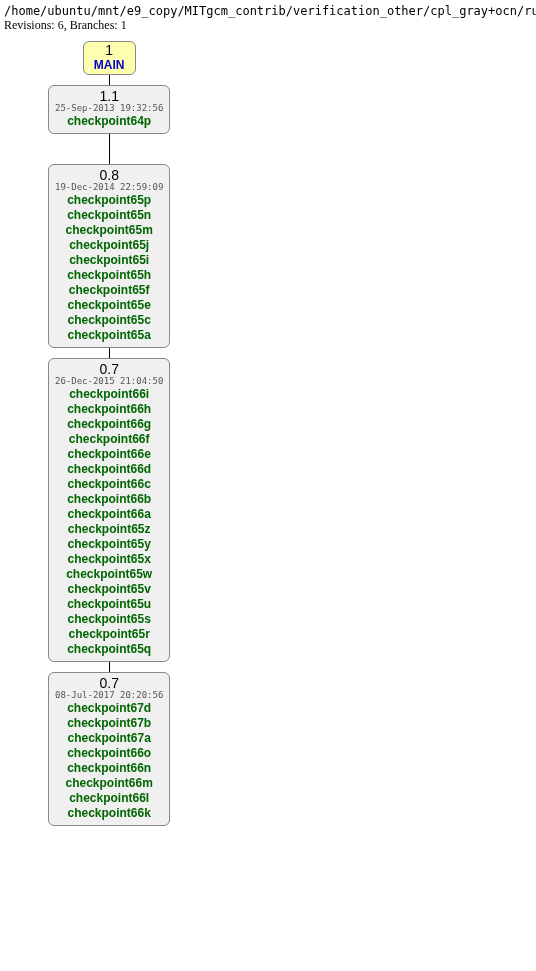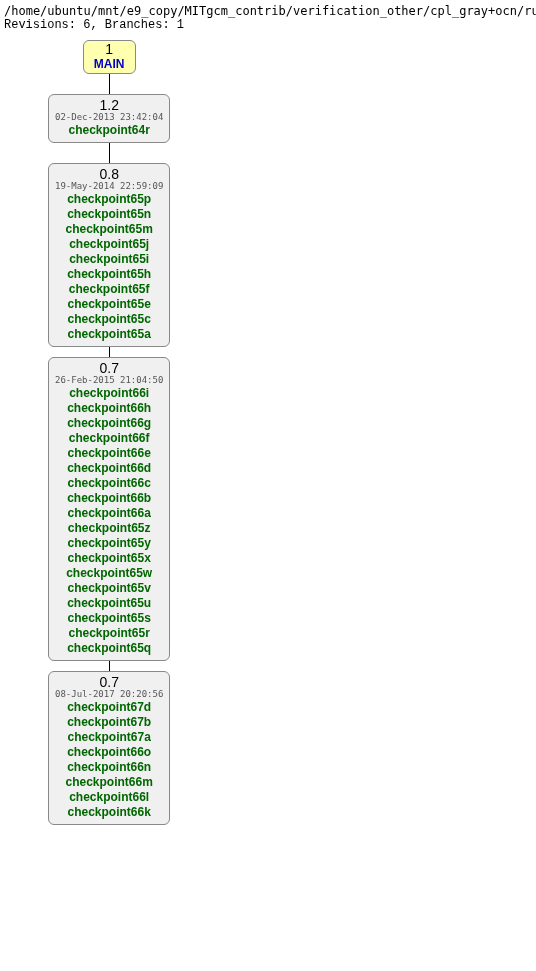--- a/index.html
+++ b/index.html
@@ -10,21 +10,21 @@
     background: #fff;
     color: #000;
   }
   .path-header {
     font-family: monospace;
     font-size: 12px;
     color: #000;
     white-space: nowrap;
   }
   .subheader {
-    font-family: Liberation Mono, monospace;
+    font-family: Liberation Serif, serif;
     font-size: 12px;
     color: #000;
     margin-bottom: 8px;
   }
   .graph {
     position: relative;
     margin-left: 12px;
   }
   .node {
     position: relative;
@@ -90,46 +90,46 @@
 <div class="subheader">Revisions: 6, Branches: 1</div>
 
 <div class="graph">
   <div style="display:flex; flex-direction:column; align-items:flex-start; margin-left:32px;">
     <div class="node-wrap" id="graph-col">
         <div class="branch-node">
           <div class="branch-num">1</div>
           <div class="branch-name">MAIN</div>
         </div>
         <div class="connector"></div>
+        <div class="node">
+          <div class="rev-num">1.1</div>
+          <div class="rev-date">25-Sep-2013 19:32:56</div>
+          <div class="tag">checkpoint64p</div>
+        </div>
         <div class="connector"></div>
-        <div class="node">
-          <div class="rev-num">1.2</div>
-          <div class="rev-date">02-Dec-2013 23:42:04</div>
-          <div class="tag">checkpoint64r</div>
-        </div>
         <div class="connector"></div>
         <div class="connector"></div>
         <div class="node">
           <div class="rev-num">0.8</div>
-          <div class="rev-date">19-May-2014 22:59:09</div>
+          <div class="rev-date">19-Dec-2014 22:59:09</div>
           <div class="tag">checkpoint65p</div>
           <div class="tag">checkpoint65n</div>
           <div class="tag">checkpoint65m</div>
           <div class="tag">checkpoint65j</div>
           <div class="tag">checkpoint65i</div>
           <div class="tag">checkpoint65h</div>
           <div class="tag">checkpoint65f</div>
           <div class="tag">checkpoint65e</div>
           <div class="tag">checkpoint65c</div>
           <div class="tag">checkpoint65a</div>
         </div>
         <div class="connector"></div>
         <div class="node">
           <div class="rev-num">0.7</div>
-          <div class="rev-date">26-Feb-2015 21:04:50</div>
+          <div class="rev-date">26-Dec-2015 21:04:50</div>
           <div class="tag">checkpoint66i</div>
           <div class="tag">checkpoint66h</div>
           <div class="tag">checkpoint66g</div>
           <div class="tag">checkpoint66f</div>
           <div class="tag">checkpoint66e</div>
           <div class="tag">checkpoint66d</div>
           <div class="tag">checkpoint66c</div>
           <div class="tag">checkpoint66b</div>
           <div class="tag">checkpoint66a</div>
           <div class="tag">checkpoint65z</div>

